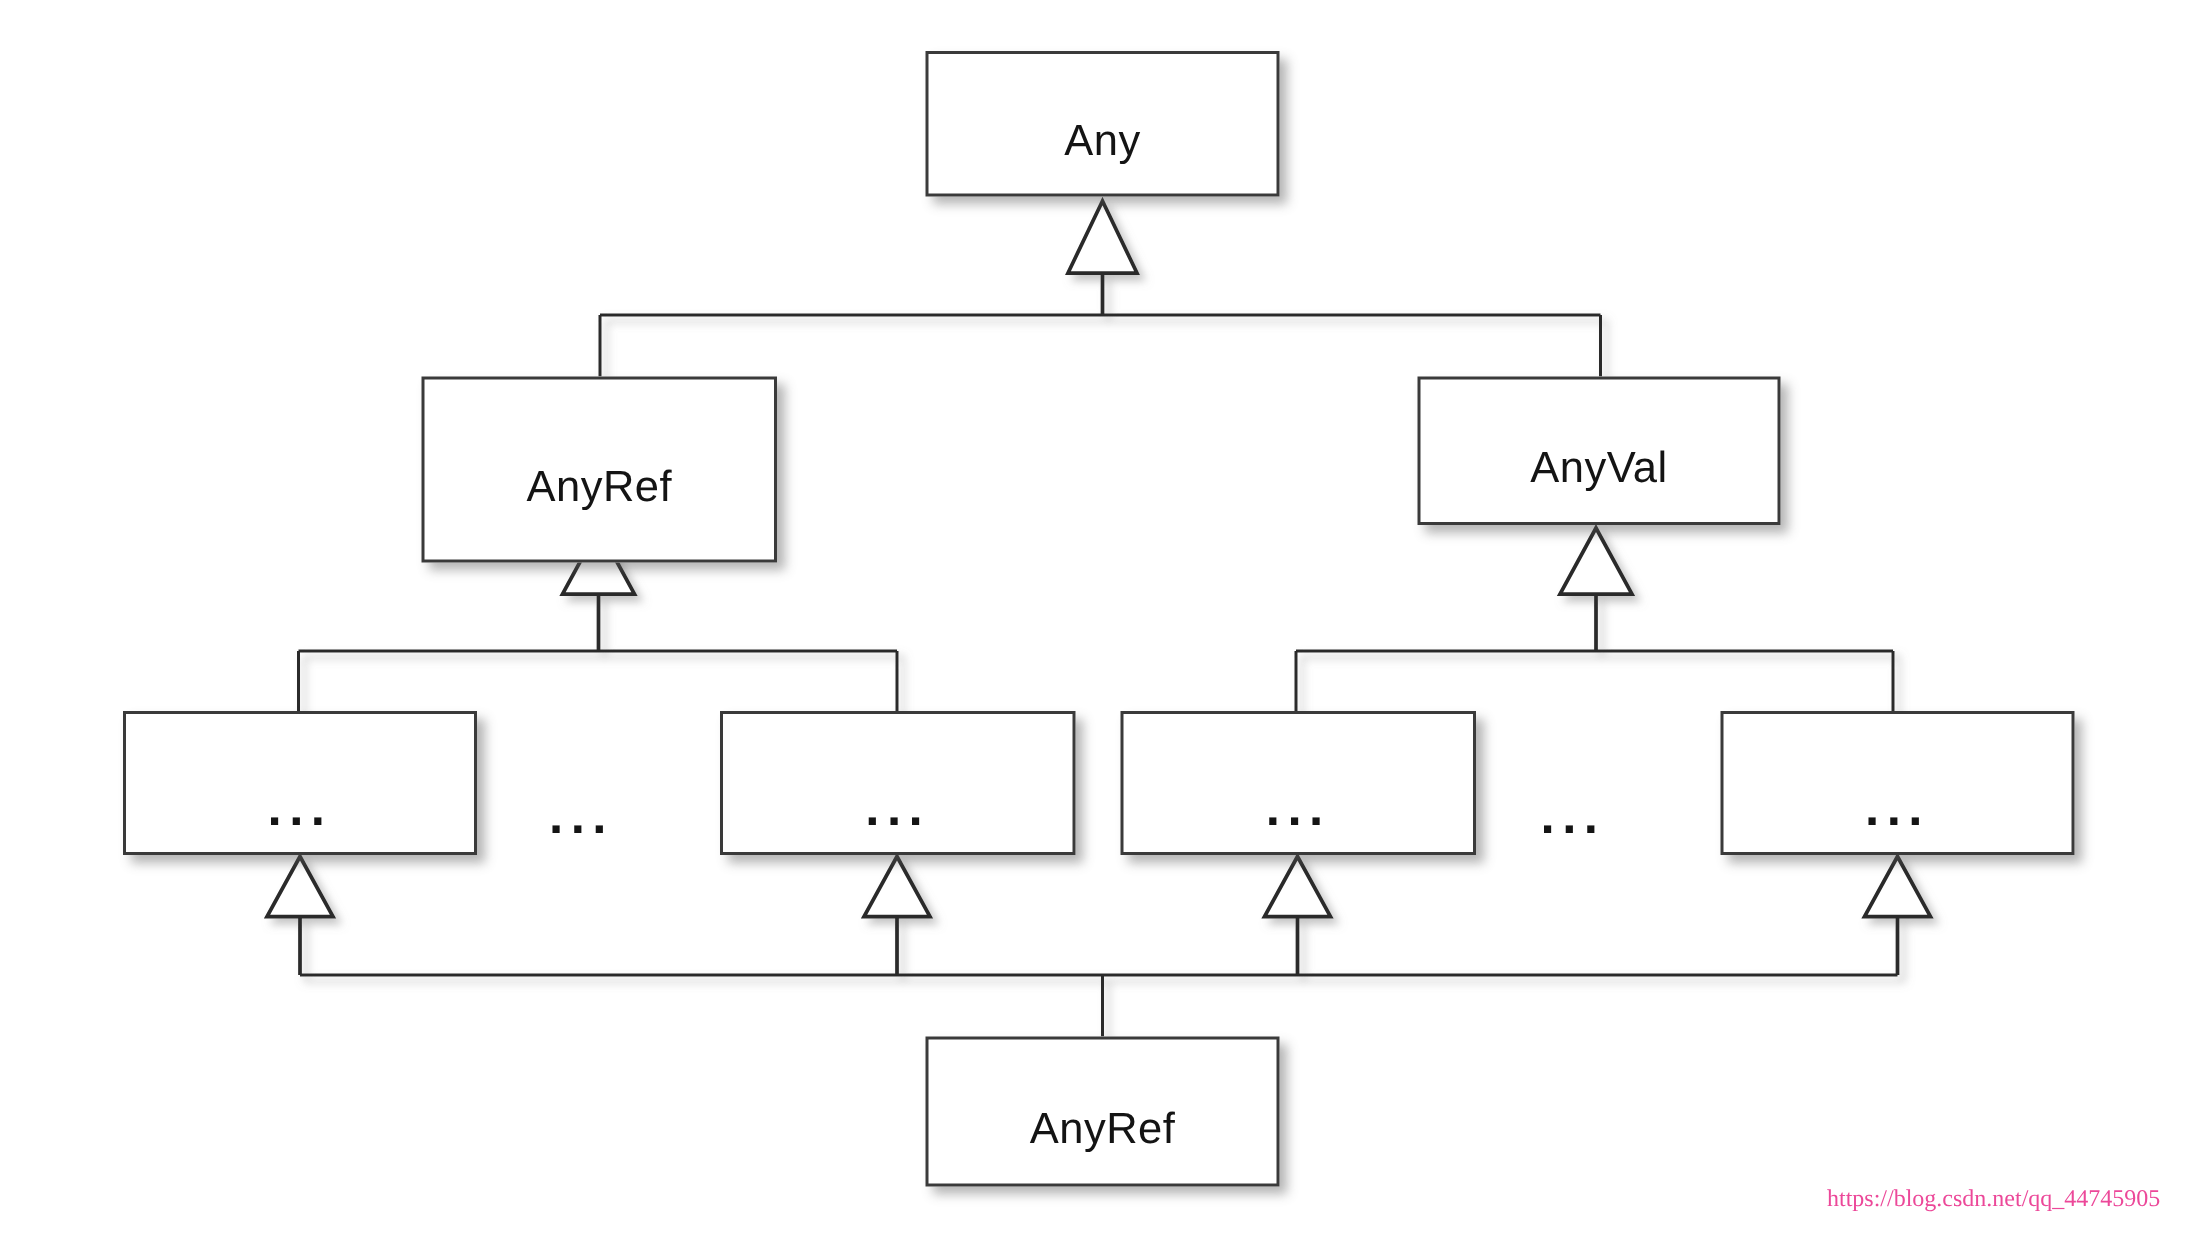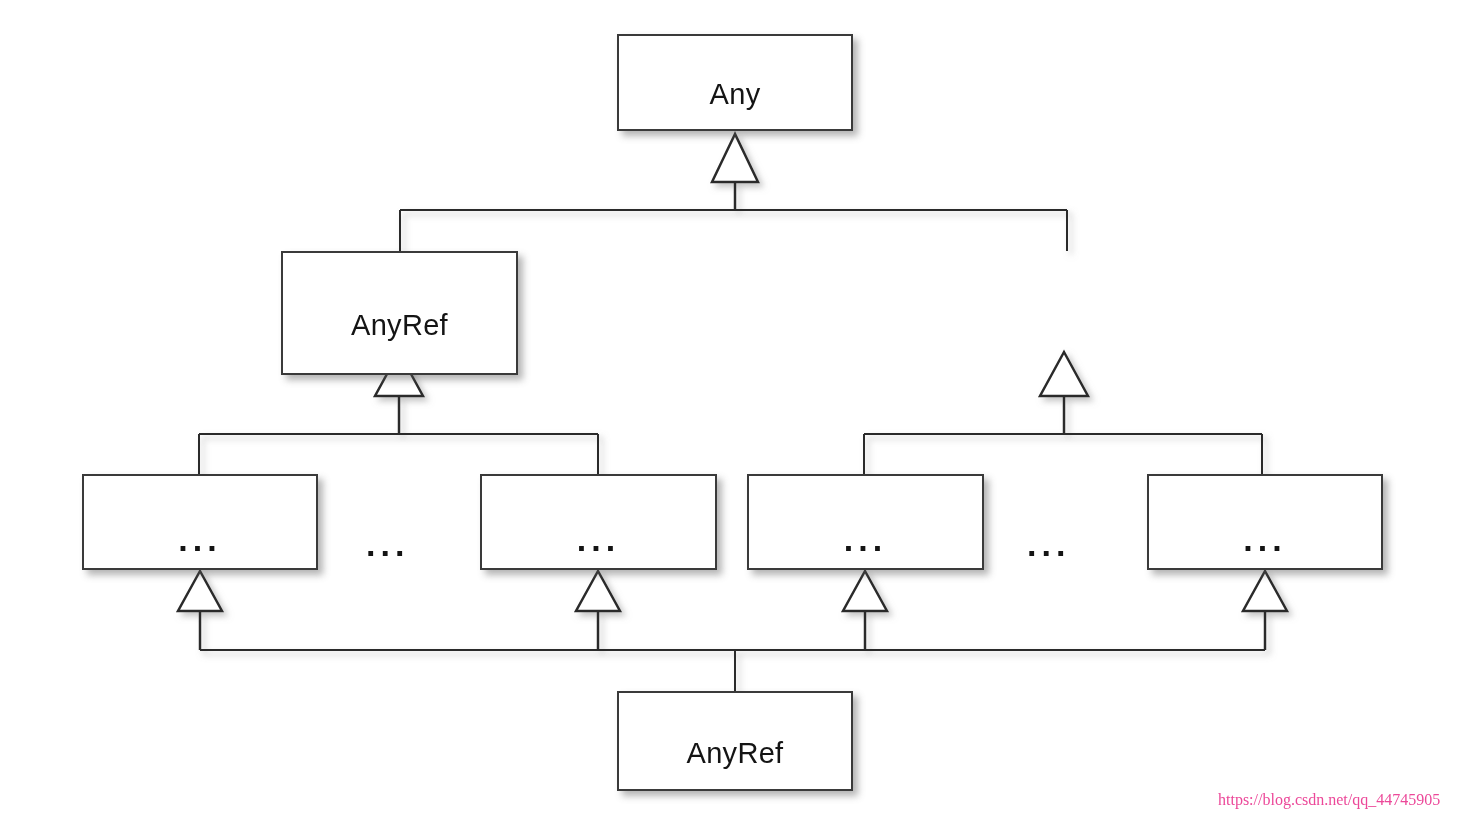--- a/index.html
+++ b/index.html
@@ -133,20 +133,23 @@
   </svg>
 
   <div class="node-box" style="left:617px; top:34px; width:236px; height:97px;">
     <span class="node-label">Any</span>
   </div>
 
   <div class="node-box" style="left:281px; top:251px; width:237px; height:124px;">
     <span class="node-label">AnyRef</span>
   </div>
 
+  <div class="node-box" style="left:945px; top:251px; width:242px; height:99px;">
+    <span class="node-label">AnyVal</span>
+  </div>
 
   <div class="node-box ellipsis-box" style="left:82px; top:474px; width:236px; height:96px;">
     <span class="node-label">...</span>
   </div>
 
   <div class="node-box ellipsis-box" style="left:480px; top:474px; width:237px; height:96px;">
     <span class="node-label">...</span>
   </div>
 
   <div class="node-box ellipsis-box" style="left:747px; top:474px; width:237px; height:96px;">

